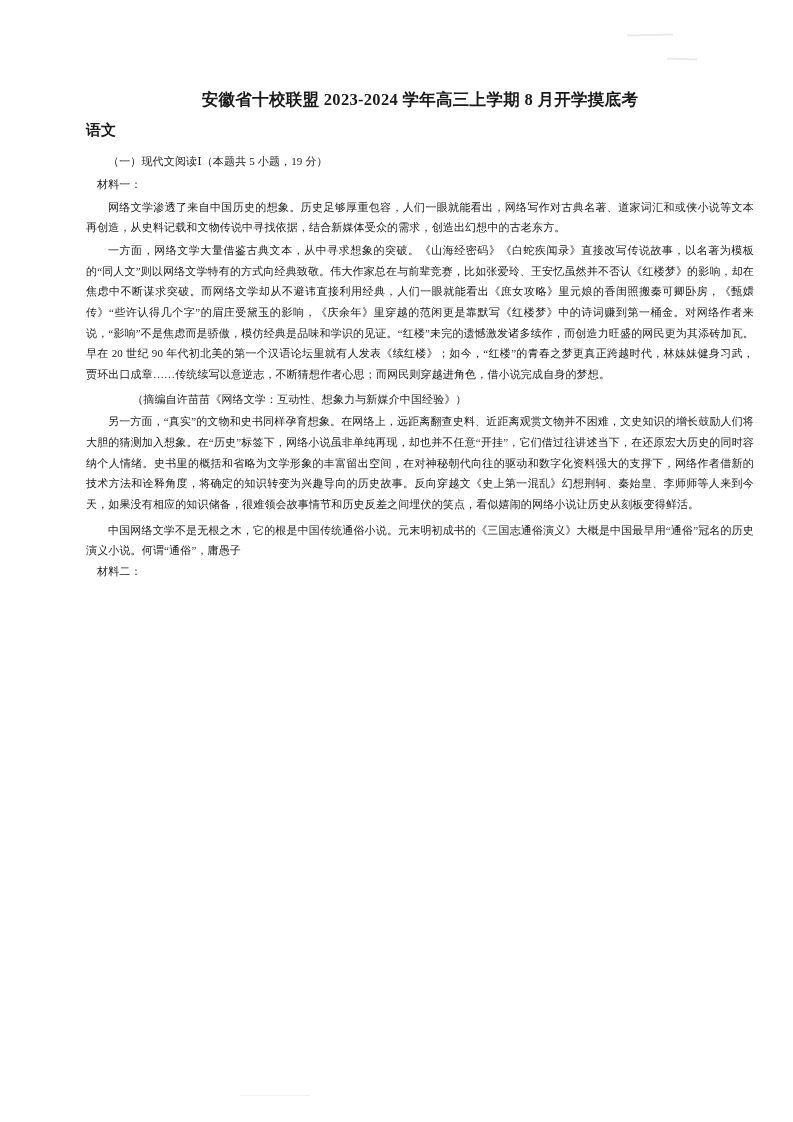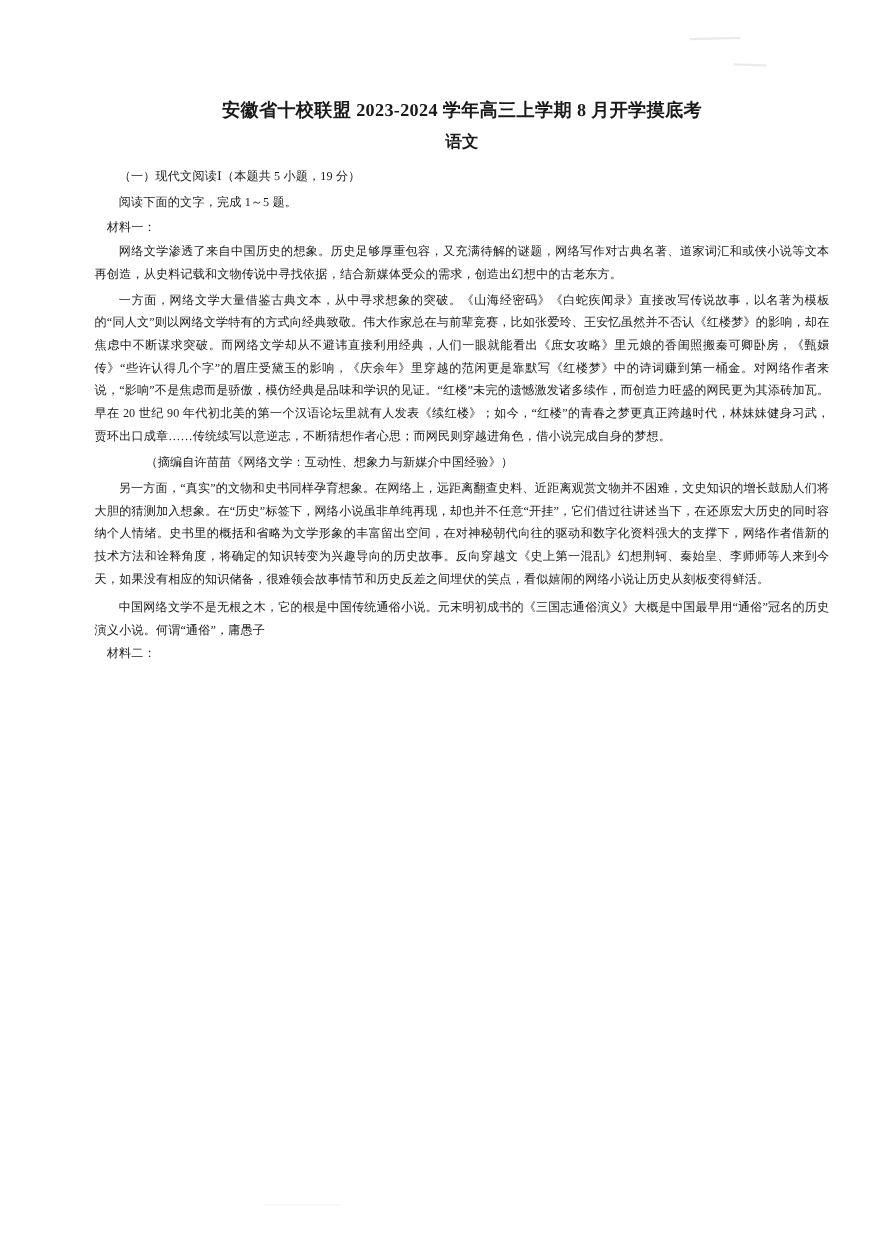--- a/index.html
+++ b/index.html
@@ -23,21 +23,20 @@
   }
   .doc-title {
     text-align: center;
     font-size: 16.5px;
     font-weight: bold;
     letter-spacing: 0.3px;
     margin: 0 0 6px 0;
     line-height: 1.5;
   }
   .doc-subtitle {
-    text-align: center;
     font-size: 15px;
     font-weight: bold;
     margin: 0 0 10px 0;
     line-height: 1.5;
   }
   .section-heading {
     font-size: 14.5px;
     font-weight: bold;
     margin: 0 0 6px 0;
     line-height: 1.7;
@@ -81,24 +80,23 @@
 
   <div class="scan-mark mark-a"></div>
   <div class="scan-mark mark-b"></div>
   <div class="scan-mark mark-c"></div>
 
   <h1 class="doc-title">安徽省十校联盟 2023-2024 学年高三上学期 8 月开学摸底考</h1>
   <h2 class="doc-subtitle">语文</h2>
 
 
   <p class="para indent2">（一）现代文阅读Ⅰ（本题共 5 小题，19 分）</p>
-  <p class="para indent2">阅读下面的文字，完成 1～5 题。</p>
   <p class="para indent1">材料一：</p>
 
-  <p class="para indent2">网络文学渗透了来自中国历史的想象。历史足够厚重包容，又充满待解的谜题，网络写作对古典名著、道家词汇和或侠小说等文本再创造，从史料记载和文物传说中寻找依据，结合新媒体受众的需求，创造出幻想中的古老东方。</p>
+  <p class="para indent2">网络文学渗透了来自中国历史的想象。历史足够厚重包容，人们一眼就能看出，网络写作对古典名著、道家词汇和或侠小说等文本再创造，从史料记载和文物传说中寻找依据，结合新媒体受众的需求，创造出幻想中的古老东方。</p>
   <p class="para indent2">一方面，网络文学大量借鉴古典文本，从中寻求想象的突破。《山海经密码》《白蛇疾闻录》直接改写传说故事，以名著为模板的“同人文”则以网络文学特有的方式向经典致敬。伟大作家总在与前辈竞赛，比如张爱玲、王安忆虽然并不否认《红楼梦》的影响，却在焦虑中不断谋求突破。而网络文学却从不避讳直接利用经典，人们一眼就能看出《庶女攻略》里元娘的香闺照搬秦可卿卧房，《甄嬛传》“些许认得几个字”的眉庄受黛玉的影响，《庆余年》里穿越的范闲更是靠默写《红楼梦》中的诗词赚到第一桶金。对网络作者来说，“影响”不是焦虑而是骄傲，模仿经典是品味和学识的见证。“红楼”未完的遗憾激发诸多续作，而创造力旺盛的网民更为其添砖加瓦。早在 20 世纪 90 年代初北美的第一个汉语论坛里就有人发表《续红楼》；如今，“红楼”的青春之梦更真正跨越时代，林妹妹健身习武，贾环出口成章……传统续写以意逆志，不断猜想作者心思；而网民则穿越进角色，借小说完成自身的梦想。</p>
   <p class="para source">（摘编自许苗苗《网络文学：互动性、想象力与新媒介中国经验》）</p>
 
   <p class="para indent2">另一方面，“真实”的文物和史书同样孕育想象。在网络上，远距离翻查史料、近距离观赏文物并不困难，文史知识的增长鼓励人们将大胆的猜测加入想象。在“历史”标签下，网络小说虽非单纯再现，却也并不任意“开挂”，它们借过往讲述当下，在还原宏大历史的同时容纳个人情绪。史书里的概括和省略为文学形象的丰富留出空间，在对神秘朝代向往的驱动和数字化资料强大的支撑下，网络作者借新的技术方法和诠释角度，将确定的知识转变为兴趣导向的历史故事。反向穿越文《史上第一混乱》幻想荆轲、秦始皇、李师师等人来到今天，如果没有相应的知识储备，很难领会故事情节和历史反差之间埋伏的笑点，看似嬉闹的网络小说让历史从刻板变得鲜活。</p>
 
   <div class="gap-sm"></div>
   <p class="para indent2 tight">中国网络文学不是无根之木，它的根是中国传统通俗小说。元末明初成书的《三国志通俗演义》大概是中国最早用“通俗”冠名的历史演义小说。何谓“通俗”，庸愚子</p>
   <p class="para indent1">材料二：</p>
 
 </div>

